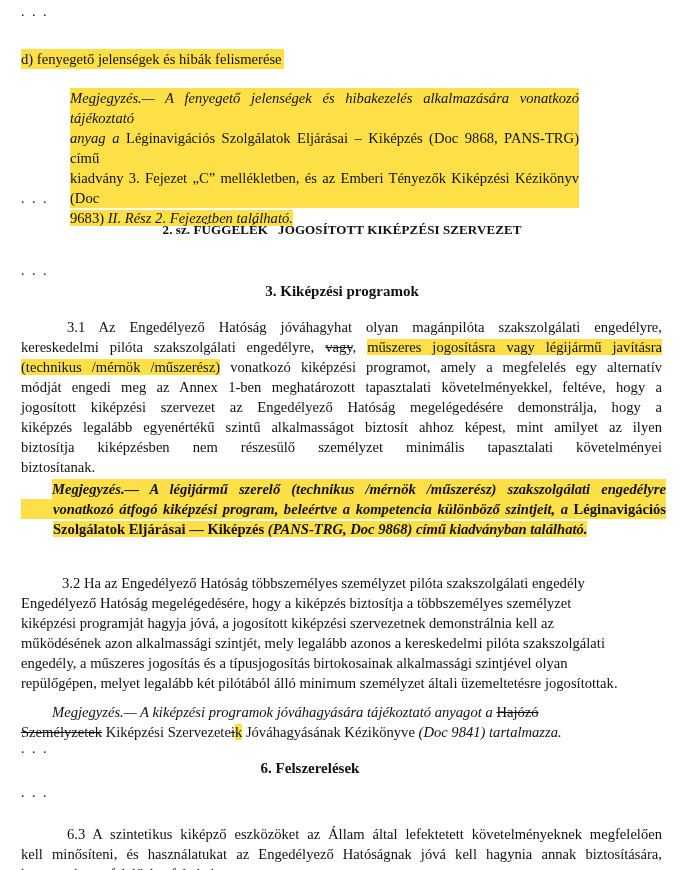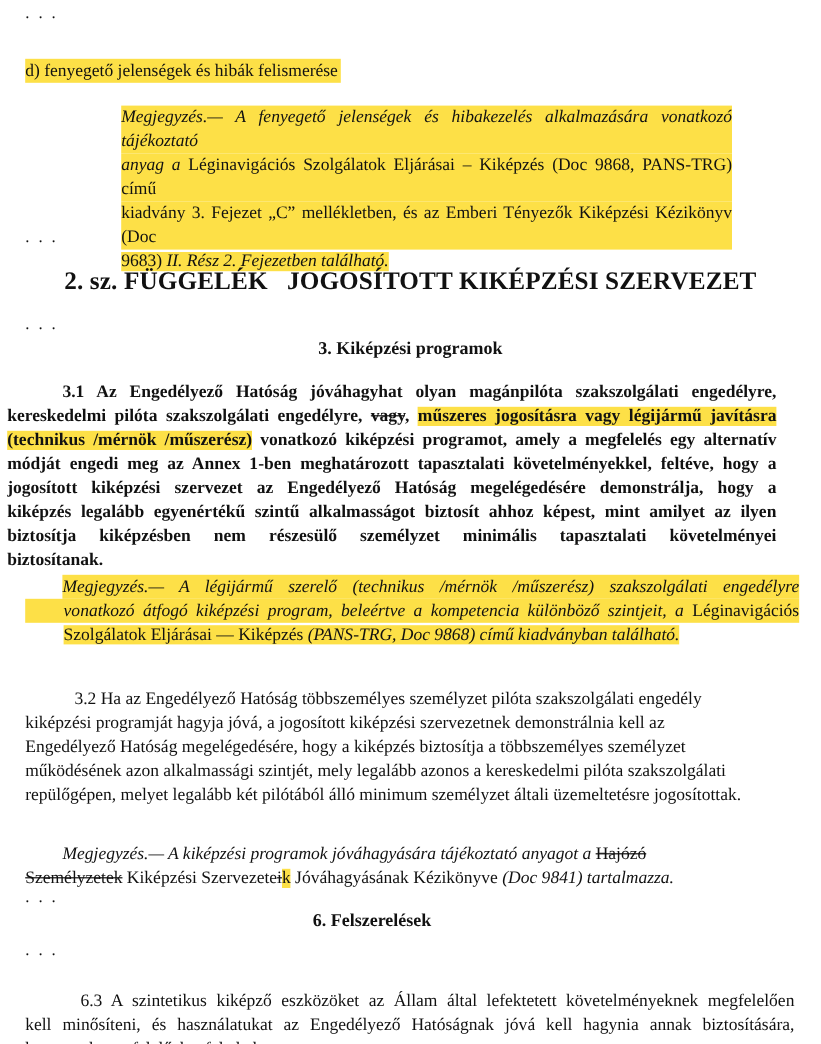--- a/index.html
+++ b/index.html
@@ -13,32 +13,32 @@
     .strike { text-decoration: line-through; }
     .i { font-style: italic; }
     .dots { left: 21px; font-size: 14px; letter-spacing: 2px; line-height: 14px; }
     .line { white-space: nowrap; line-height: 20px; }
     .just { text-align: justify; text-align-last: justify; white-space: normal; }
     .head { font-weight: bold; text-align: center; white-space: nowrap; }
 
     #dots1 { top: 5px; }
     #item-d { left: 21px; top: 49px; line-height: 20px; padding: 0 2px 0 0; }
 
-    #note1 { left: 70px; width: 509px; top: 88px; margin-left: 31px; }
+    #note1 { left: 70px; width: 509px; top: 88px; }
     #note1 .line { display: block; }
 
     #dots2 { top: 192px; }
-    #h-appendix { left: 0; width: 684px; top: 222px; font-size: 21px; letter-spacing: 0.1px; }
+    #h-appendix { left: 0; width: 684px; top: 222px; font-size: 13px; letter-spacing: 0.1px; }
     #dots3 { top: 264px; }
     #h-programs { left: 0; width: 684px; top: 283px; font-size: 15px; }
 
-    #p31 { left: 6px; width: 641px; top: 317px; font-weight: bold; }
+    #p31 { left: 21px; width: 641px; top: 317px; }
     #p31 .line { display: block; }
 
-    #note2 { left: 21px; width: 645px; top: 479px; }
+    #note2 { left: 21px; width: 645px; top: 479px; font-weight: bold; }
     #note2 .line { display: block; padding-left: 32px; }
 
     #p32 { left: 21px; width: 645px; top: 573px; }
     #p32 .line { display: block; }
 
     #note3 { left: 21px; width: 645px; top: 702px; }
     #note3 .line { display: block; }
 
     #dots4 { top: 742px; }
     #h-equipment { left: 0; width: 620px; top: 760px; font-size: 15px; }
@@ -77,23 +77,24 @@
 </div>
 
 <div class="abs" id="note2">
   <span class="line" style="display:block;padding-left:0"><span style="display:inline-block;width:31px"></span><span class="hl just i" style="display:inline-block;width:614px;padding-left:0">Megjegyzés.— A légijármű szerelő (technikus /mérnök /műszerész) szakszolgálati engedélyre</span></span>
   <span class="line just hl"><span class="i">vonatkozó átfogó kiképzési program, beleértve a kompetencia különböző szintjeit, a</span><span> Léginavigációs</span></span>
   <span class="line"><span class="hl"><span>Szolgálatok Eljárásai — Kiképzés </span><span class="i">(PANS-TRG, Doc 9868) című kiadványban található.</span></span></span>
 </div>
 
 <div class="abs" id="p32">
   <span class="line" style="padding-left:41px">3.2 Ha az Engedélyező Hatóság többszemélyes személyzet pilóta szakszolgálati engedély</span>
+  <span class="line">Engedélyező Hatóság megelégedésére, hogy a kiképzés biztosítja a többszemélyes személyzet</span>
   <span class="line">kiképzési programját hagyja jóvá, a jogosított kiképzési szervezetnek demonstrálnia kell az</span>
-  <span class="line">Engedélyező Hatóság megelégedésére, hogy a kiképzés biztosítja a többszemélyes személyzet</span>
   <span class="line">működésének azon alkalmassági szintjét, mely legalább azonos a kereskedelmi pilóta szakszolgálati</span>
+  <span class="line">engedély, a műszeres jogosítás és a típusjogosítás birtokosainak alkalmassági szintjével olyan</span>
   <span class="line">repülőgépen, melyet legalább két pilótából álló minimum személyzet általi üzemeltetésre jogosítottak.</span>
 </div>
 
 <div class="abs" id="note3">
   <span class="line" style="padding-left:31px"><span class="i">Megjegyzés.— A kiképzési programok jóváhagyására tájékoztató anyagot a </span><span class="strike">Hajózó</span></span>
   <span class="line"><span class="strike">Személyzetek</span><span> Kiképzési Szervezete</span><span class="strike">i</span><span class="hl">k</span><span> Jóváhagyásának Kézikönyve </span><span class="i">(Doc 9841) tartalmazza.</span></span>
 </div>
 
 <div class="abs dots" id="dots4">. . .</div>
 <div class="abs head" id="h-equipment">6. Felszerelések</div>

